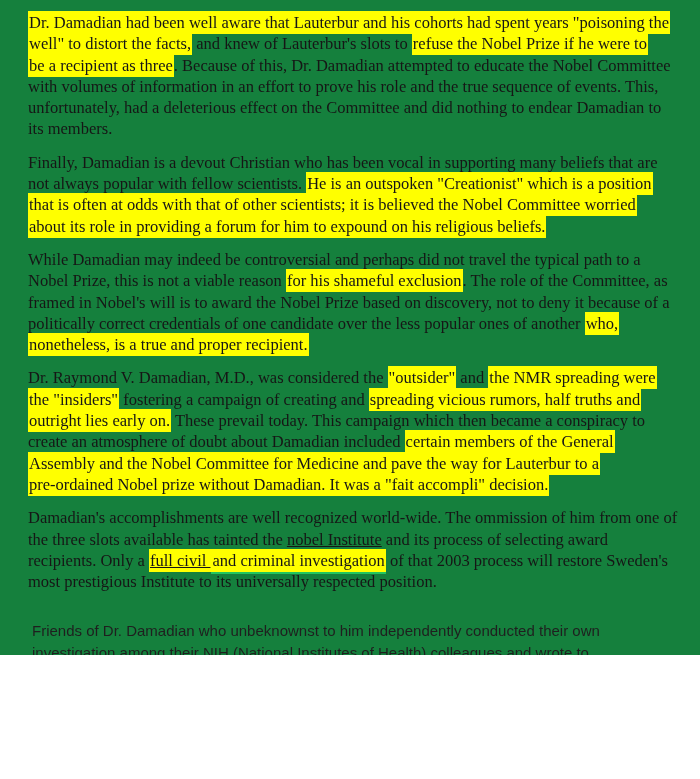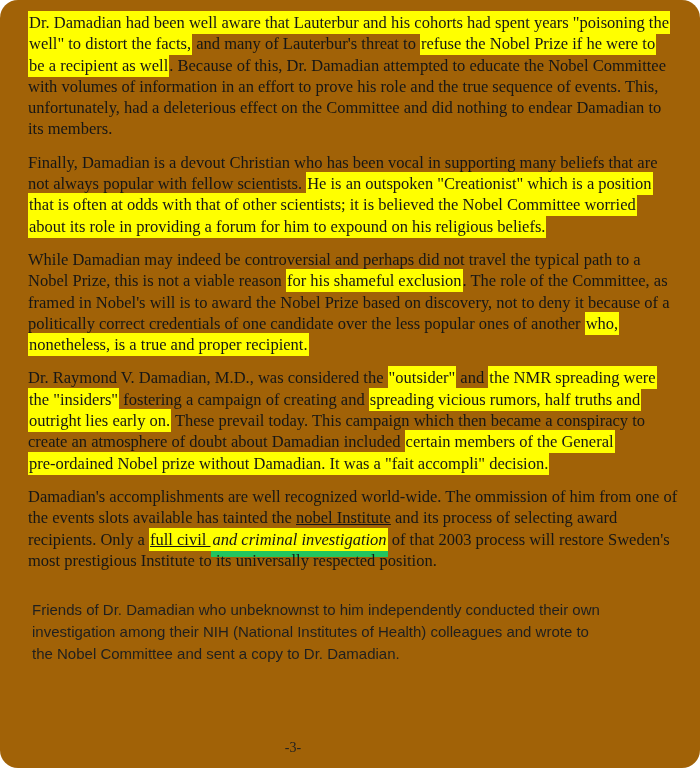--- a/index.html
+++ b/index.html
@@ -3,26 +3,25 @@
 <meta charset="utf-8">
 <style>
   html, body {
     margin: 0;
     padding: 0;
     background: #ffffff;
   }
   .page {
     position: relative;
     width: 700px;
-    height: 768px;
-    background: #a16207;
+    height: 655px;
+    background: #15803d;
     overflow: hidden;
     font-family: "Liberation Serif", serif;
     color: #161616;
-    border-radius: 18px;
   }
   .content {
     display: flex;
     flex-direction: column;
     align-items: flex-start;
     padding: 12px 26px 0 28px;
   }
   .para {
     margin: 0 0 12px 0;
   }
@@ -42,44 +41,43 @@
     color: #1f1f1f;
   }
   .hl {
     background: #ffff00;
     padding: 2px 1px;
   }
   .u-thin {
     text-decoration: underline;
   }
   .u-thick {
-    border-bottom: 6px solid #22c55e;
-    font-style: italic;
+    border-bottom: 2px solid #22c55e;
   }
   .page-number {
     position: absolute;
     top: 740px;
     left: 0;
     width: 700px;
     text-align: center;
     transform: translateX(-57px);
     font-family: "Liberation Serif", serif;
     font-size: 14px;
     color: #222222;
   }
 </style>
 </head>
 <body>
 
 <div class="page">
   <div class="content" id="paragraphs">
       <div class="para serif">
         <div class="line"><span class="hl">Dr. Damadian had been well aware that Lauterbur and his cohorts had spent years "poisoning the</span></div>
-        <div class="line"><span class="hl">well" to distort the facts,</span><span> and many of Lauterbur's threat to </span><span class="hl">refuse the Nobel Prize if he were to</span></div>
-        <div class="line"><span class="hl">be a recipient as well</span><span>. Because of this, Dr. Damadian attempted to educate the Nobel Committee</span></div>
+        <div class="line"><span class="hl">well" to distort the facts,</span><span> and knew of Lauterbur's slots to </span><span class="hl">refuse the Nobel Prize if he were to</span></div>
+        <div class="line"><span class="hl">be a recipient as three</span><span>. Because of this, Dr. Damadian attempted to educate the Nobel Committee</span></div>
         <div class="line"><span>with volumes of information in an effort to prove his role and the true sequence of events. This,</span></div>
         <div class="line"><span>unfortunately, had a deleterious effect on the Committee and did nothing to endear Damadian to</span></div>
         <div class="line"><span>its members.</span></div>
       </div>
       <div class="para serif">
         <div class="line"><span>Finally, Damadian is a devout Christian who has been vocal in supporting many beliefs that are</span></div>
         <div class="line"><span>not always popular with fellow scientists. </span><span class="hl">He is an outspoken "Creationist" which is a position</span></div>
         <div class="line"><span class="hl">that is often at odds with that of other scientists; it is believed the Nobel Committee worried</span></div>
         <div class="line"><span class="hl">about its role in providing a forum for him to expound on his religious beliefs.</span></div>
       </div>
@@ -88,25 +86,26 @@
         <div class="line"><span>Nobel Prize, this is not a viable reason </span><span class="hl">for his shameful exclusion</span><span>. The role of the Committee, as</span></div>
         <div class="line"><span>framed in Nobel's will is to award the Nobel Prize based on discovery, not to deny it because of a</span></div>
         <div class="line"><span>politically correct credentials of one candidate over the less popular ones of another </span><span class="hl">who,</span></div>
         <div class="line"><span class="hl">nonetheless, is a true and proper recipient.</span></div>
       </div>
       <div class="para serif">
         <div class="line"><span>Dr. Raymond V. Damadian, M.D., was considered the </span><span class="hl">"outsider"</span><span> and </span><span class="hl">the NMR spreading were</span></div>
         <div class="line"><span class="hl">the "insiders"</span><span> fostering a campaign of creating and </span><span class="hl">spreading vicious rumors, half truths and</span></div>
         <div class="line"><span class="hl">outright lies early on.</span><span> These prevail today. This campaign which then became a conspiracy to</span></div>
         <div class="line"><span>create an atmosphere of doubt about Damadian included </span><span class="hl">certain members of the General</span></div>
+        <div class="line"><span class="hl">Assembly and the Nobel Committee for Medicine and pave the way for Lauterbur to a</span></div>
         <div class="line"><span class="hl">pre-ordained Nobel prize without Damadian. It was a "fait accompli" decision.</span></div>
       </div>
       <div class="para serif">
         <div class="line"><span>Damadian's accomplishments are well recognized world-wide. The ommission of him from one of</span></div>
-        <div class="line"><span>the events slots available has tainted the </span><span class="u-thin">nobel Institute</span><span> and its process of selecting award</span></div>
+        <div class="line"><span>the three slots available has tainted the </span><span class="u-thin">nobel Institute</span><span> and its process of selecting award</span></div>
         <div class="line"><span>recipients. Only a </span><span class="hl u-thin">full civil </span><span class="hl u-thick">and criminal investigation</span><span> of that 2003 process will restore Sweden's</span></div>
         <div class="line"><span>most prestigious Institute to its universally respected position.</span></div>
       </div>
       <div class="para sans">
         <div class="line"><span>Friends of Dr. Damadian who unbeknownst to him independently conducted their own</span></div>
         <div class="line"><span>investigation among their NIH (National Institutes of Health) colleagues and wrote to</span></div>
         <div class="line"><span>the Nobel Committee and sent a copy to Dr. Damadian.</span></div>
       </div>
     </div>
   <div class="page-number">-3-</div>

